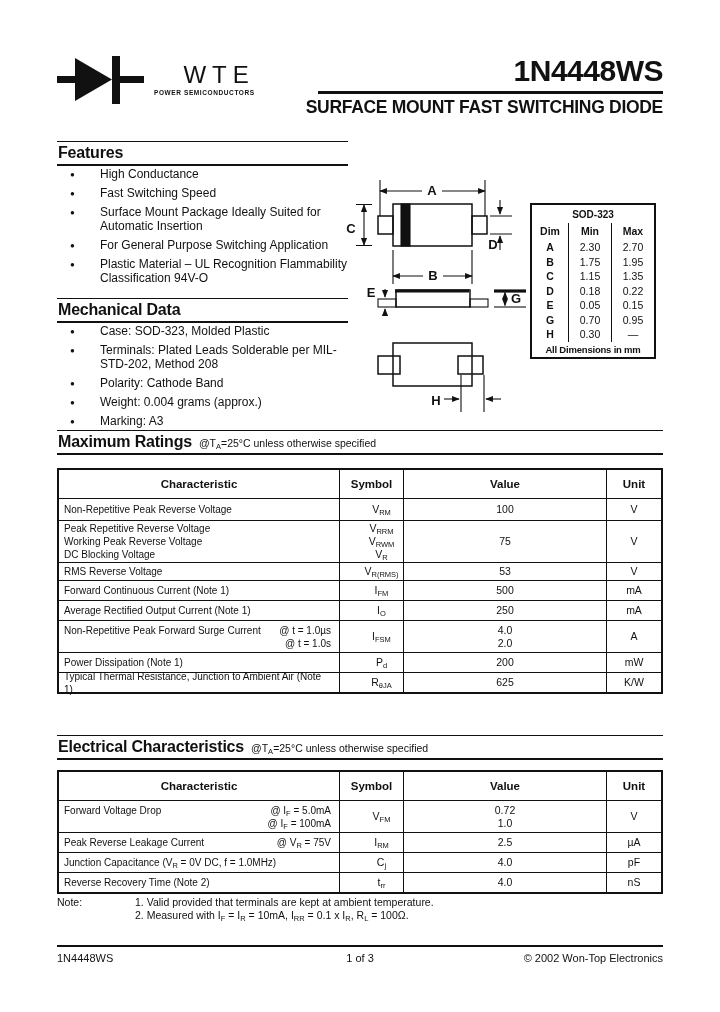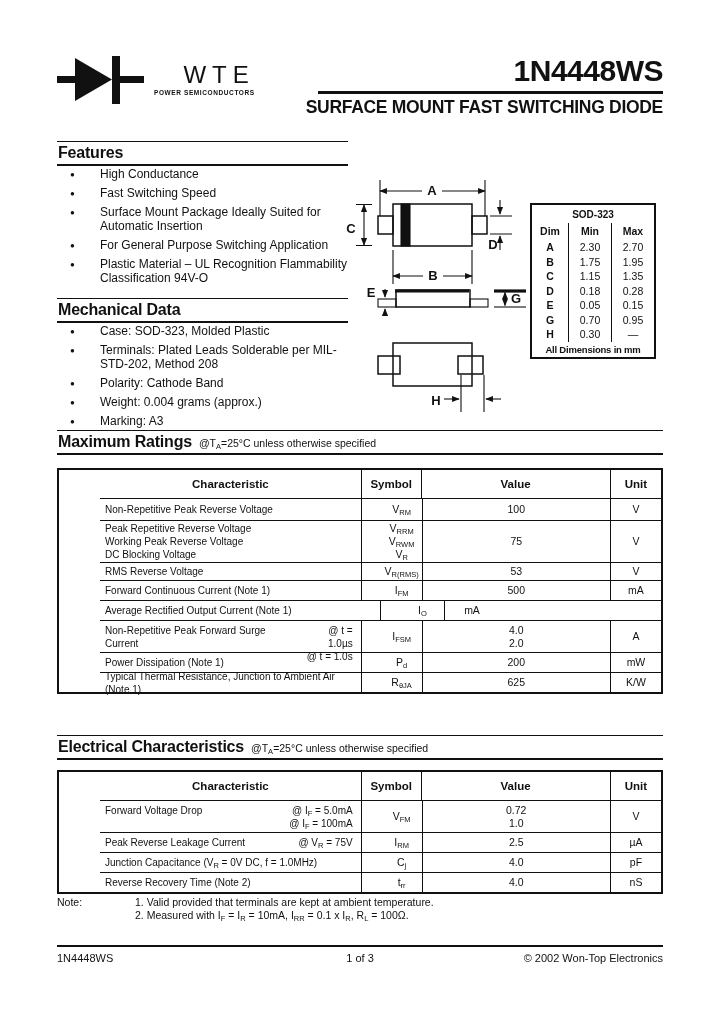--- a/index.html
+++ b/index.html
@@ -45,21 +45,21 @@
   .sod-title { font-weight:bold; font-size:10px; text-align:center; height:18px; line-height:19px; }
   .sod-grid { display:grid; grid-template-columns:36px 43px 43px; }
   .sod-cell { text-align:center; font-size:10.5px; height:14.5px; line-height:14.5px; }
   .sod-cell:nth-child(3n+2), .sod-cell:nth-child(3n) { border-left:1px solid #111; }
   .sod-head { font-weight:bold; height:17px; line-height:16px; }
   .sod-dim { font-weight:bold; }
   .sod-footer { font-weight:bold; font-size:9.5px; text-align:center; height:15px; line-height:15px; letter-spacing:-0.2px; }
 
   
   .rtable { position:absolute; left:57px; width:606px; border:2px solid #111; background:#fff; }
-  .t-row { display:flex; border-top:1px solid #111;margin-left:41px; }
+  .t-row { display:flex; border-top:1px solid #111; }
   .t-row:first-child { border-top:none; }
   .t-cell { display:flex; align-items:center; font-size:10.5px; line-height:13px; }
   .c0 { width:280px; justify-content:space-between; padding:0 8px 0 5px; font-size:10px; }
   .c1 { width:64px; border-left:1px solid #111; justify-content:center; text-align:center;padding-left:20px; }
   .c2 { width:203px; border-left:1px solid #111; justify-content:center; text-align:center; }
   .c3 { width:55px; border-left:1px solid #111; justify-content:center; text-align:center; }
   .t-head .t-cell { font-weight:bold; font-size:11.5px; justify-content:center; padding:0; }
   .t-cell.top { align-items:flex-start; padding-top:3px; }
   .cond { text-align:right; }
 
@@ -179,21 +179,21 @@
         <div class="sod-cell">2.30</div>
         <div class="sod-cell">2.70</div>
         <div class="sod-cell sod-dim">B</div>
         <div class="sod-cell">1.75</div>
         <div class="sod-cell">1.95</div>
         <div class="sod-cell sod-dim">C</div>
         <div class="sod-cell">1.15</div>
         <div class="sod-cell">1.35</div>
         <div class="sod-cell sod-dim">D</div>
         <div class="sod-cell">0.18</div>
-        <div class="sod-cell">0.28</div>
+        <div class="sod-cell">0.22</div>
         <div class="sod-cell sod-dim">E</div>
         <div class="sod-cell">0.05</div>
         <div class="sod-cell">0.15</div>
         <div class="sod-cell sod-dim">G</div>
         <div class="sod-cell">0.70</div>
         <div class="sod-cell">0.95</div>
         <div class="sod-cell sod-dim">H</div>
         <div class="sod-cell">0.30</div>
         <div class="sod-cell">—</div>
       </div>
@@ -269,20 +269,23 @@
           <span>mA</span>
         </div>
       </div>
       <div class="t-row" style="height:20px">
         <div class="t-cell c0">
           <span>Average Rectified Output Current (Note 1)</span>
         </div>
         <div class="t-cell c1">
           <span>I<sub>O</sub></span>
         </div>
+        <div class="t-cell c2">
+          <span>250</span>
+        </div>
         <div class="t-cell c3">
           <span>mA</span>
         </div>
       </div>
       <div class="t-row" style="height:32px">
         <div class="t-cell c0 top">
           <span>Non-Repetitive Peak Forward Surge Current</span>
           <span class="cond">@ t = 1.0µs<br>@ t = 1.0s</span>
         </div>
         <div class="t-cell c1">

